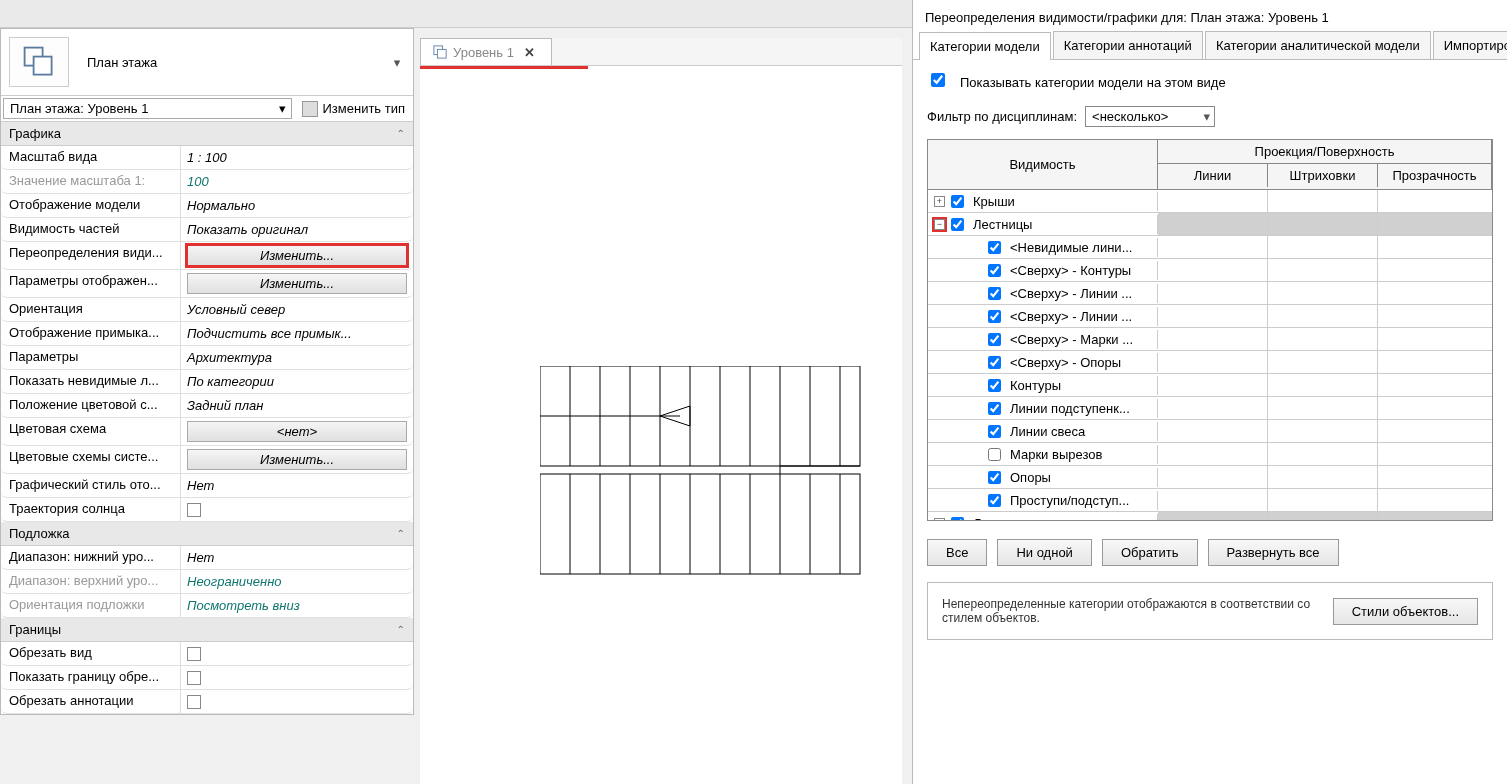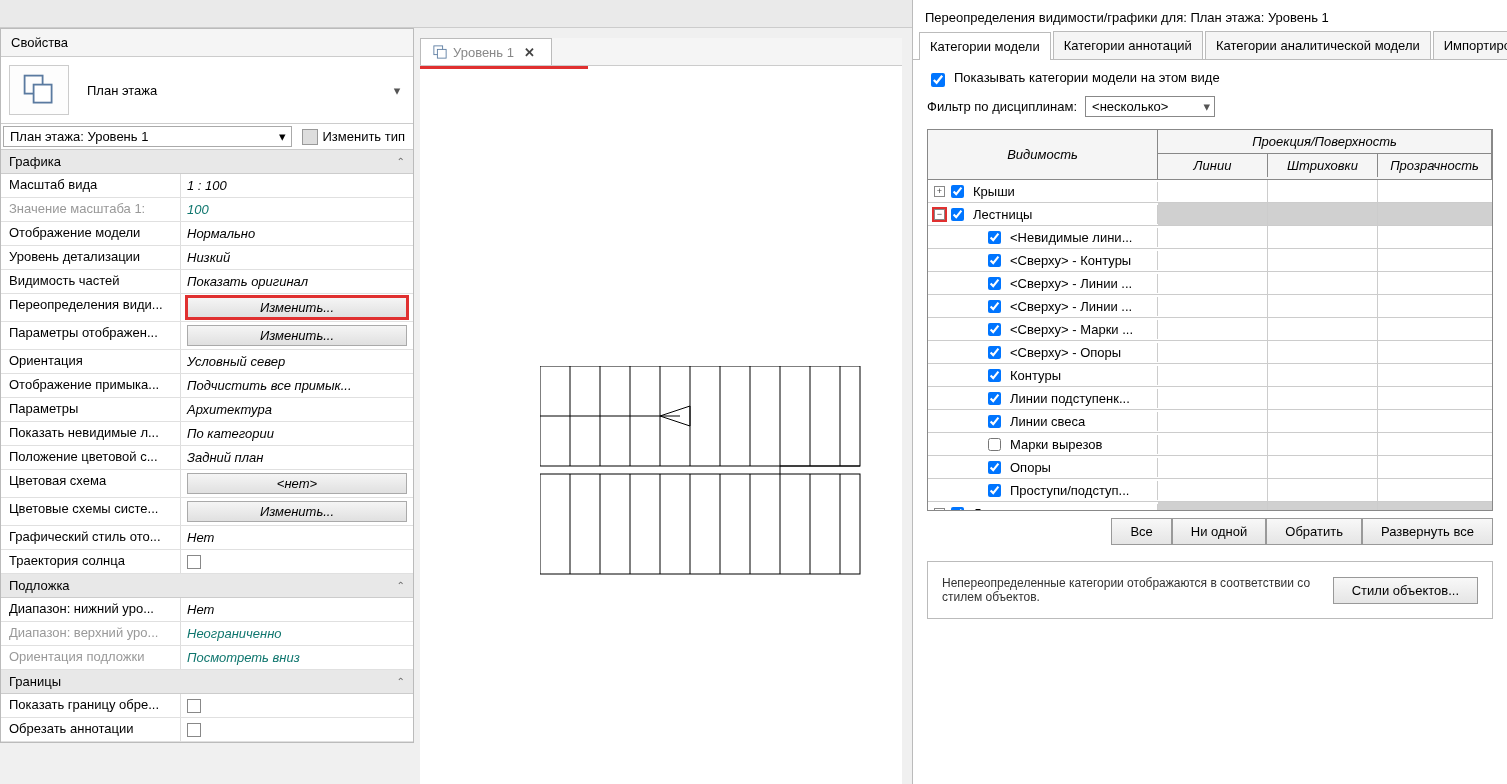--- a/index.html
+++ b/index.html
@@ -15,21 +15,21 @@
 .type-drop { width: 16px; text-align: center; color: #555; }
 .view-selector-row { display: flex; align-items: center; border-top: 1px solid #ccc; border-bottom: 1px solid #ccc; }
 .view-select { flex: 1; border: 1px solid #aaa; padding: 2px 6px; margin: 2px; background: #fff; display: flex; justify-content: space-between; align-items: center; }
 .edit-type-btn { padding: 2px 8px; display: flex; align-items: center; gap: 4px; }
 .edit-type-btn::before { content: ""; width: 14px; height: 14px; background: #ddd; border: 1px solid #999; display: inline-block; }
 
 .section-header { background: #e8e8e8; padding: 4px 8px; border-bottom: 1px solid #ccc; display: flex; justify-content: space-between; align-items: center; }
 .section-header .chev { font-size: 10px; color: #666; }
 
 .prop-table { width: 100%; }
-.prop-row { display: flex; border-bottom: 1px solid #e0e0e0; min-height: 24px; align-items: stretch; }
+.prop-row { display: flex; border-bottom: 1px solid #e0e0e0; min-height: 24px; align-items: stretch; border-radius: 6px; }
 .prop-label { width: 180px; padding: 3px 8px; border-right: 1px solid #ddd; white-space: nowrap; overflow: hidden; text-overflow: ellipsis; }
 .prop-label.disabled { color: #999; }
 .prop-value { flex: 1; padding: 3px 6px; display: flex; align-items: center; font-style: italic; }
 .prop-value.disabled { color: #0f766e; }
 .prop-button { flex: 1; background: linear-gradient(#f5f5f5,#e0e0e0); border: 1px solid #aaa; text-align: center; padding: 2px; cursor: pointer; }
 .prop-button.highlighted { outline: 3px solid #e03030; outline-offset: -1px; }
 .prop-check { width: 14px; height: 14px; border: 1px solid #888; background: #fff; }
 
 
 .center { position: absolute; left: 420px; top: 38px; right: 605px; bottom: 0; background: #fff; }
@@ -43,59 +43,58 @@
 .canvas { position: absolute; inset: 28px 0 0 0; background: #fff; }
 .stair-drawing { position: absolute; left: 120px; top: 300px; }
 
 
 .dialog { position: absolute; right: 0; top: 0; width: 595px; height: 100%; background: #fff; border-left: 1px solid #bbb; }
 .dialog-title { padding: 10px 12px 6px; }
 .dlg-tabs { display: flex; border-bottom: 1px solid #bbb; padding-left: 6px; gap: 0; }
 .dlg-tab { padding: 6px 10px; border: 1px solid #bbb; border-bottom: none; background: #f5f5f5; margin-right: 2px; white-space: nowrap; }
 .dlg-tab.active { background: #fff; position: relative; top: 1px; }
 .dlg-body { padding: 10px 14px; }
-.show-row { display: flex; align-items: flex-start; gap: 6px; margin-bottom: 6px; }
+.show-row { display: flex; align-items: flex-end; gap: 12px; margin-bottom: 16px; }
 .show-row input { width: 14px; height: 14px; }
 .filter-row { display: flex; align-items: center; gap: 8px; margin-bottom: 12px; }
 .filter-select { border: 1px solid #888; padding: 2px 20px 2px 6px; background: #fff; position: relative; width: 130px; }
 .filter-select::after { content: "▾"; position: absolute; right: 4px; color: #555; }
 
 .cat-table { border: 1px solid #888; }
 .cat-header-row { display: flex; background: #f5f5f5; }
-.cat-header-row > div { border-right: 1px solid #888; border-bottom: 1px solid #888; text-align: center; padding: 4px; font-style: italic; }
+.cat-header-row > div { border-right: 1px solid #888; border-bottom: 1px solid #888; text-align: center; padding: 4px; }
 .cat-h-vis { width: 230px; display: flex; align-items: center; justify-content: center; }
 .cat-h-proj { flex: 1; }
 
 .cat-body { max-height: 330px; overflow: hidden; }
 .cat-row { display: flex; border-bottom: 1px solid #ccc; min-height: 22px; align-items: center; }
 .cat-vis-cell { width: 230px; display: flex; align-items: center; border-right: 1px solid #ccc; padding-left: 4px; gap: 2px; white-space: nowrap; overflow: hidden; }
 .cat-cell { width: 110px; border-right: 1px solid #ccc; height: 22px; }
 .cat-cell-last { flex: 1; height: 22px; }
 .cat-cell.dark, .cat-cell-last.dark { background: #d0d0d0; }
 .tree-toggle { width: 11px; height: 11px; border: 1px solid #888; display: inline-flex; align-items: center; justify-content: center; font-size: 9px; line-height: 1; color: #444; cursor: pointer; background: #fff; }
 .tree-toggle.hl { outline: 2px solid #e03030; }
 .tree-indent { display: inline-block; }
 .cat-check { width: 13px; height: 13px; }
 
-.btn-row { display: flex; margin-top: 7px; justify-content: flex-end; }
+.btn-row { display: flex; gap: 10px; margin-top: 18px; }
 .std-btn { padding: 5px 18px; background: linear-gradient(#f8f8f8,#e5e5e5); border: 1px solid #999; cursor: pointer; }
 
 .note-box { border: 1px solid #bbb; padding: 14px; margin-top: 16px; display: flex; align-items: center; gap: 20px; }
 .note-text { flex: 1; font-size: 12px; color: #333; }
 
 
 .top-strip { position: absolute; left: 0; top: 0; right: 595px; height: 28px; background: #eaeaea; border-bottom: 1px solid #ccc; }
 </style>
 </head>
 <body>
 
 <div class="top-strip"></div>
 
 <div class="left-panel">
-  <div class="panel-title">Свойства</div>
   <div class="type-selector">
     <div class="type-icon">
       <svg viewBox="0 0 40 40">
           <rect x="4" y="4" width="20" height="20" fill="none" stroke="#5a7aa0" stroke-width="2"></rect>
           <rect x="14" y="14" width="20" height="20" fill="#fff" stroke="#5a7aa0" stroke-width="2"></rect>
         </svg>
     </div>
     <div class="type-label">План этажа</div>
     <div class="type-drop">▾</div>
   </div>
@@ -121,24 +120,20 @@
       </div>
     <div class="prop-row">
         <div class="prop-label disabled">Значение масштаба    1:</div>
         <div class="prop-value disabled">100</div>
       </div>
     <div class="prop-row">
         <div class="prop-label">Отображение модели</div>
         <div class="prop-value">Нормально</div>
       </div>
     <div class="prop-row">
-        <div class="prop-label">Уровень детализации</div>
-        <div class="prop-value">Низкий</div>
-      </div>
-    <div class="prop-row">
         <div class="prop-label">Видимость частей</div>
         <div class="prop-value">Показать оригинал</div>
       </div>
     <div class="prop-row">
         <div class="prop-label">Переопределения види...</div>
         <div class="prop-value">
           <div class="prop-button highlighted">Изменить...</div>
         </div>
       </div>
     <div class="prop-row">
@@ -203,20 +198,26 @@
         <div class="prop-value disabled">Неограниченно</div>
       </div>
     <div class="prop-row">
         <div class="prop-label disabled">Ориентация подложки</div>
         <div class="prop-value disabled">Посмотреть вниз</div>
       </div>
 
     <div class="section-header">
         <span>Границы</span>
         <span class="chev">⌃</span>
+      </div>
+    <div class="prop-row">
+        <div class="prop-label">Обрезать вид</div>
+        <div class="prop-value">
+          <div class="prop-check"></div>
+        </div>
       </div>
     <div class="prop-row">
         <div class="prop-label">Показать границу обре...</div>
         <div class="prop-value">
           <div class="prop-check"></div>
         </div>
       </div>
     <div class="prop-row">
         <div class="prop-label">Обрезать аннотации</div>
         <div class="prop-value">

